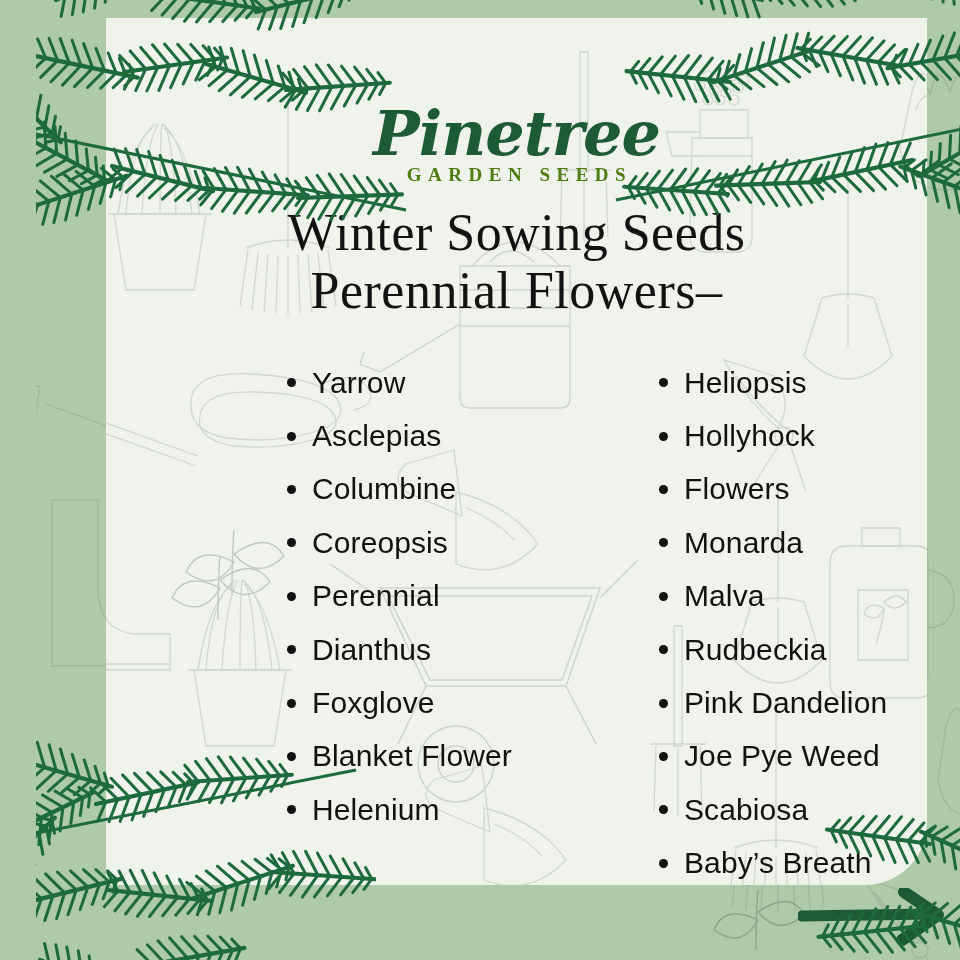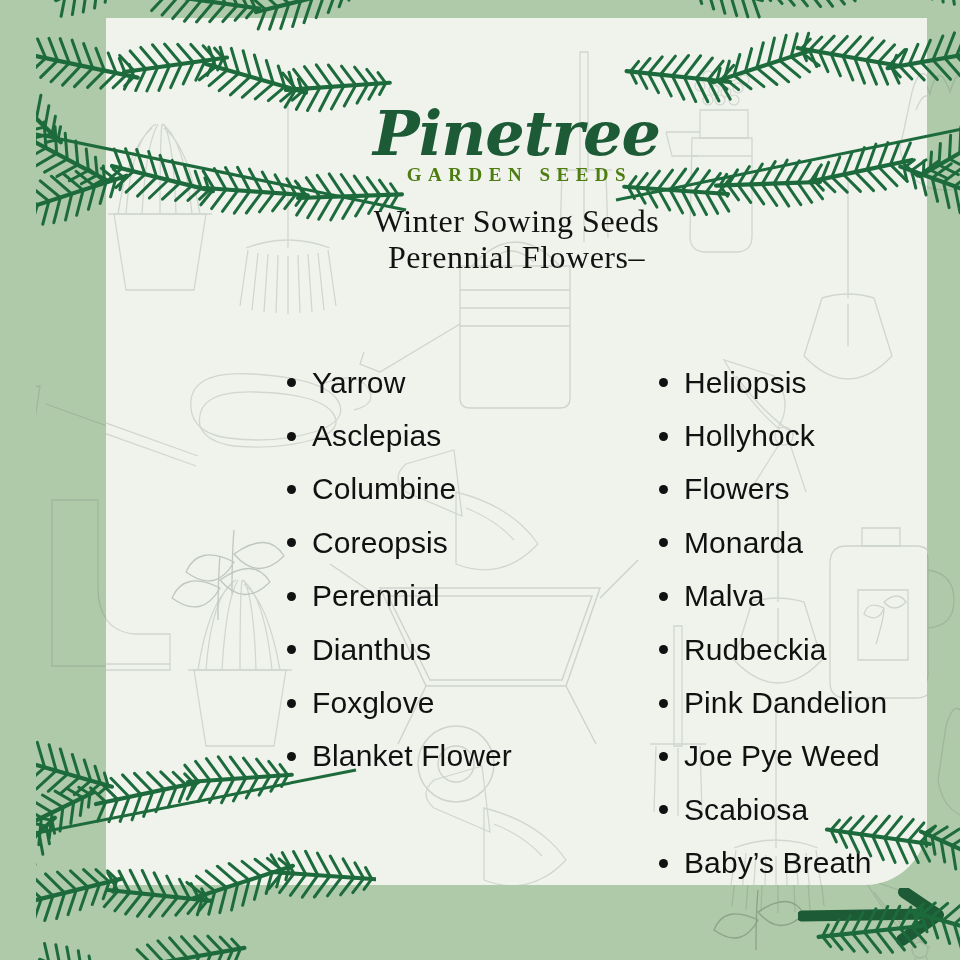--- a/index.html
+++ b/index.html
@@ -44,21 +44,21 @@
     margin-top:2px;
     padding-left:6px;
   }
 
   
   #headings{position:absolute;left:0;right:0;top:186px;text-align:center;z-index:6;}
   .heading-line{
     display:block;
     font-family:"Liberation Serif", serif;
     font-weight:400;
-    font-size:32px;
+    font-size:52px;
     color:#121212;
     line-height:1.12;
     letter-spacing:.5px;
   }
 
   
   #lists{position:absolute;left:0;top:330px;width:960px;z-index:6;}
   .col{position:absolute;top:8px;}
   .col-left{left:181px;}
   .col-right{left:553px;}
@@ -355,20 +355,24 @@
               <span>Dianthus</span>
             </li>
           <li>
               <span class="bullet"></span>
               <span>Foxglove</span>
             </li>
           <li>
               <span class="bullet"></span>
               <span>Blanket Flower</span>
             </li>
+          <li>
+              <span class="bullet"></span>
+              <span>Helenium</span>
+            </li>
         </ul>
       </div>
       <div class="col col-right">
         <ul>
           <li>
               <span class="bullet"></span>
               <span>Heliopsis</span>
             </li>
           <li>
               <span class="bullet"></span>

